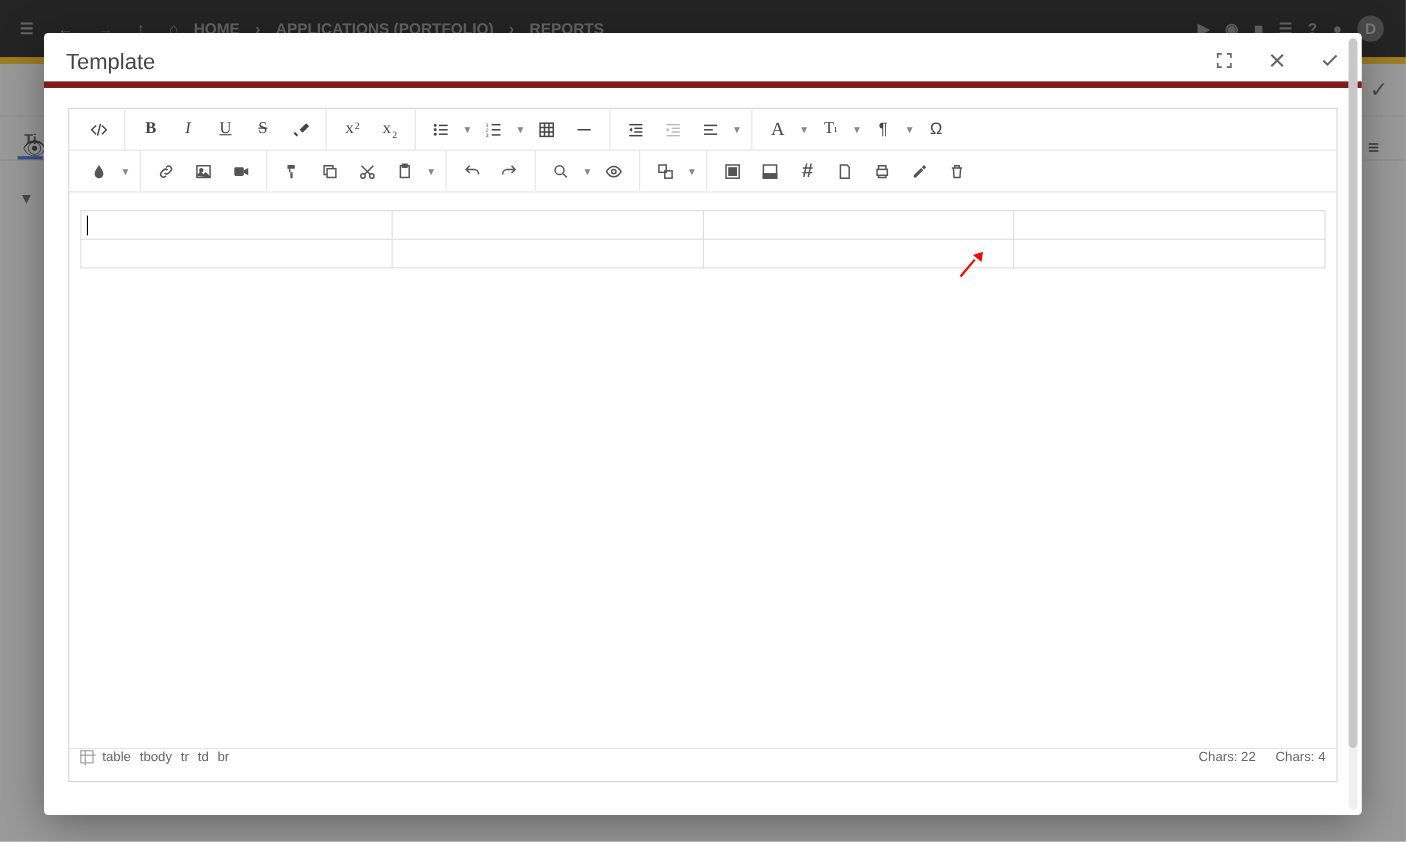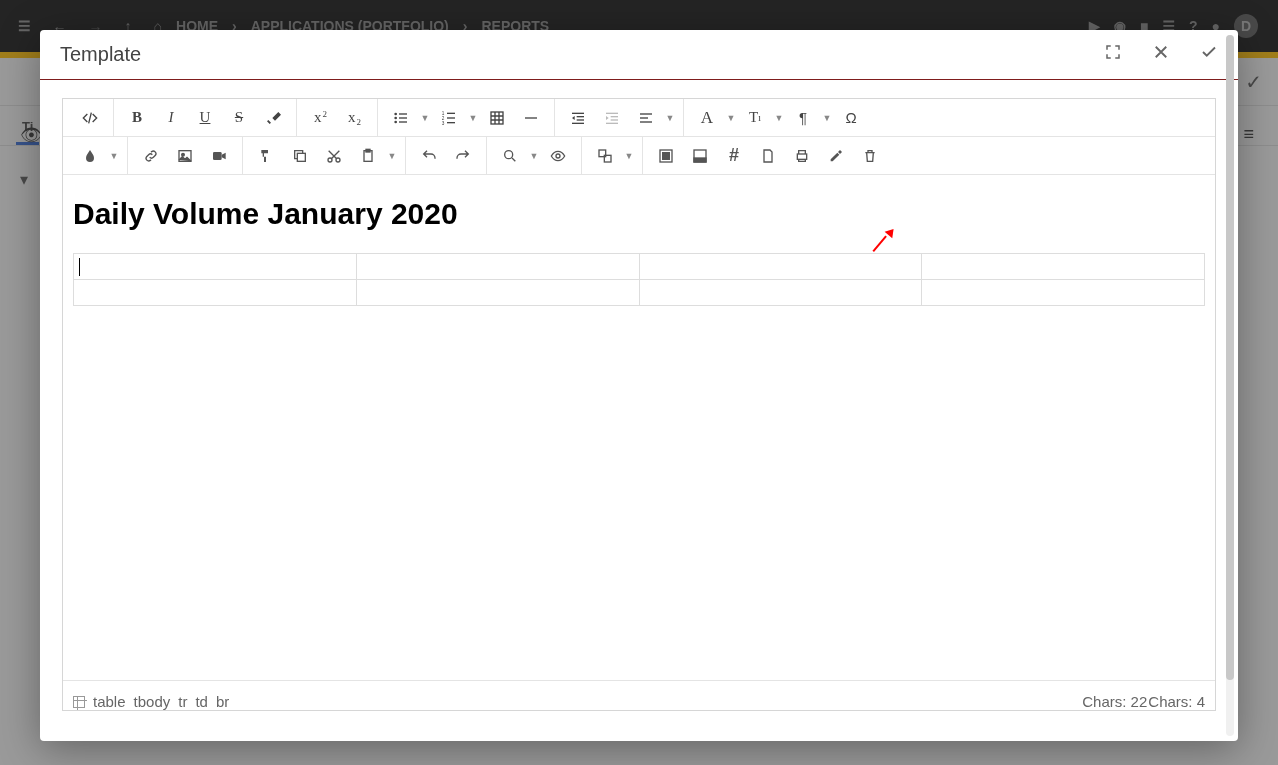--- a/index.html
+++ b/index.html
@@ -38,22 +38,22 @@
   background:rgba(60,60,60,0.45);
 }
 
 
 .modal {
   position:absolute; top:30px; left:40px; right:40px; bottom:24px;
   background:#fff; border-radius:4px; box-shadow:0 8px 40px rgba(0,0,0,.35);
   display:flex; flex-direction:column;
 }
 .modal-header {
-  height:50px; border-bottom:1px solid #7f1d1d;
-  display:flex; align-items:center; padding:16px 20px;
+  height:50px; border-bottom:6px solid #7f1d1d;
+  display:flex; padding:16px 20px;
 }
 .modal-title { font-size:20px; color:#444; font-weight:400; }
 .modal-actions { margin-left:auto; display:flex; gap:30px; }
 .modal-actions .hdr-btn { color:#666; font-size:18px; cursor:pointer; }
 
 .modal-body { flex:1; padding:18px 22px 22px 22px; overflow:auto; position:relative; }
 
 
 .editor-wrap { border:1px solid #d6d6d6;  }
 .toolbar-row { display:flex; align-items:center; height:38px; border-bottom:1px solid #e4e4e4; padding:0 4px; }
@@ -73,26 +73,26 @@
 
 .editor-content { min-height:505px; padding:16px 10px; }
 .doc-title { font-size:30px; font-weight:700; color:#000; margin:6px 0 22px 0; }
 .doc-table { width:100%; border-collapse:collapse; }
 .doc-table td { border:1px solid #ddd; height:26px; padding:2px 6px; }
 .cursor-cell { position:relative; }
 .cursor { position:absolute; left:5px; top:4px; width:1px; height:18px; background:#000; }
 
 
 .editor-footer {
-  height:30px; border-top:1px solid #e4e4e4; display:flex; align-items:flex-end;
-  padding:0 10px; font-size:15px; color:#666;
+  height:30px; border-top:1px solid #e4e4e4; display:flex; align-items:flex-start;
+  padding:0 10px; font-size:12px; color:#666;
 }
 .editor-footer .path { display:flex; gap:8px; align-items:center; }
 .editor-footer .path .tag { cursor:pointer; }
-.editor-footer .stats { margin-left:auto; display:flex; gap:1px;margin-top:44px; }
+.editor-footer .stats { margin-left:auto; display:flex; gap:18px; }
 .path-icon { width:12px; height:12px; display:inline-block; border:1px solid #999; position:relative; }
 .path-icon::before, .path-icon::after { content:""; position:absolute; background:#999; }
 .path-icon::before { left:3px; top:-1px; width:1px; height:14px; }
 .path-icon::after  { top:3px; left:-1px; height:1px; width:14px; }
 
 
 .arrow-ann {
   position:absolute; top:148px; left:834px; width:24px; height:24px; pointer-events:none;
 }
 .arrow-ann .line {
@@ -402,21 +402,20 @@
           </div>
           <div class="tb-btn disabled">
             <svg class="ico16" viewBox="0 0 24 24" fill="none" stroke="currentColor" stroke-width="2">
                 <path d="M5 7h14M9 7V4h6v3M7 7l1 13h8l1-13"></path>
               </svg>
           </div>
         </div>
       </div>
 
       <div class="editor-content">
-        <h1 class="doc-title">Daily Volume January 2020</h1>
         <table class="doc-table">
           <tbody>
               <tr>
             <td class="cursor-cell">
                   <span class="cursor"></span>
                 </td>
             <td></td>
             <td></td>
             <td></td>
           </tr>

